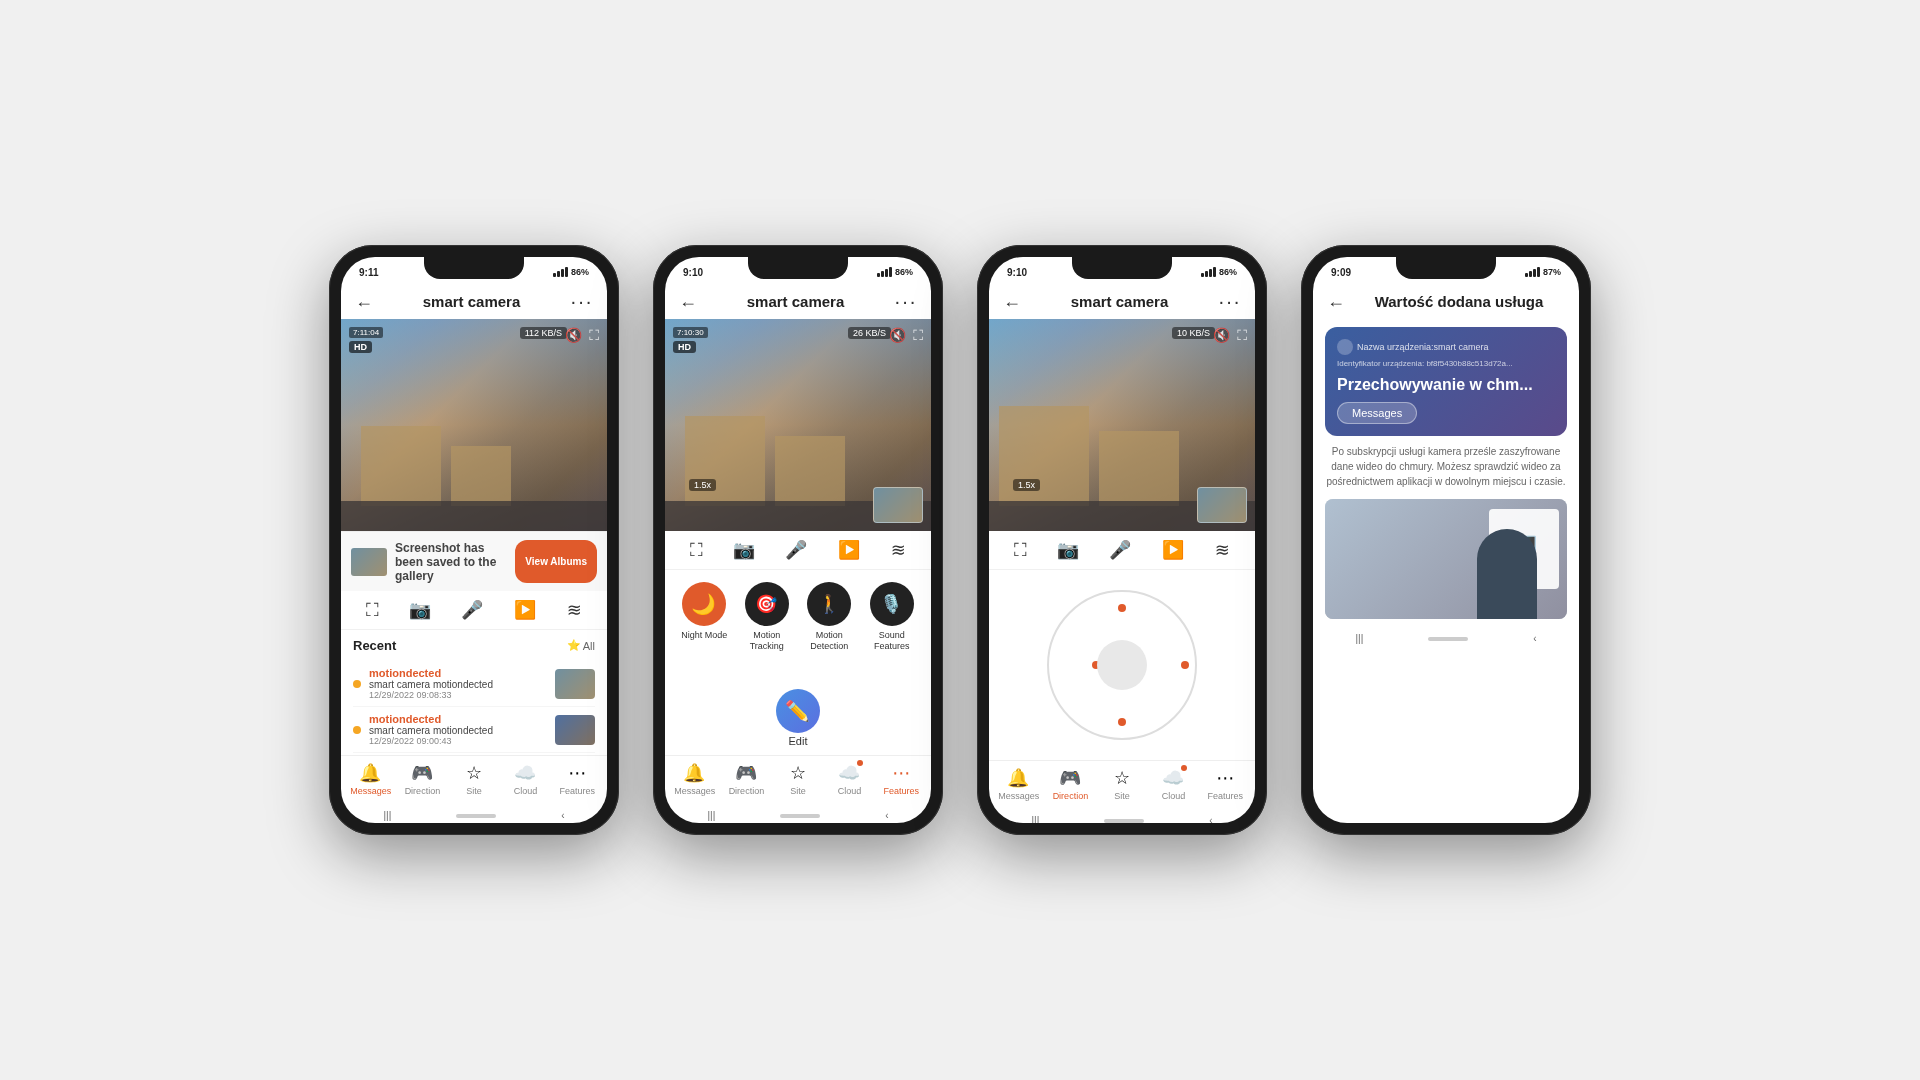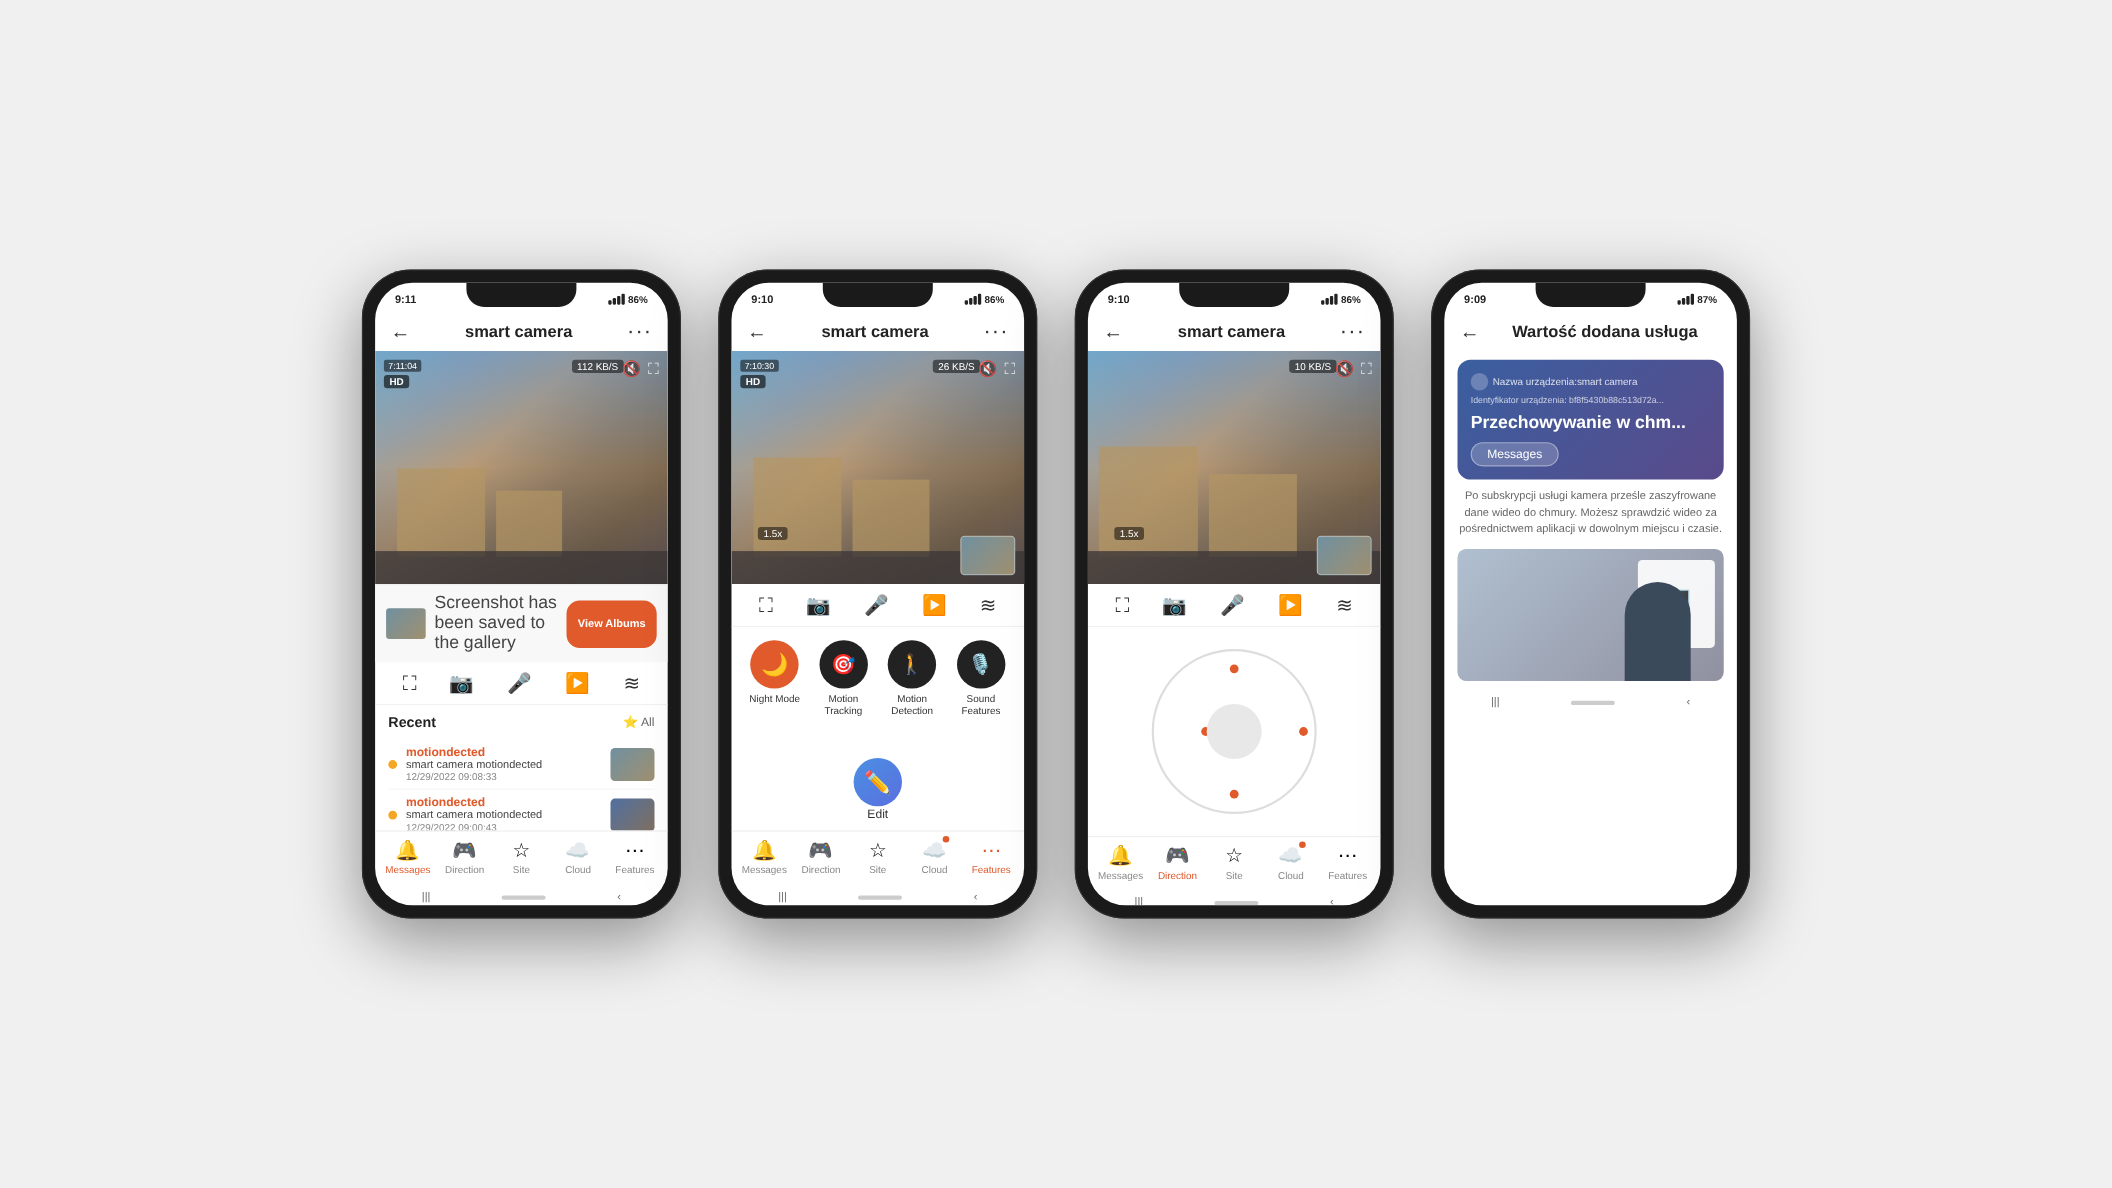--- a/index.html
+++ b/index.html
@@ -200,23 +200,24 @@
       flex-shrink: 0;
     }
     .screenshot-thumb {
       width: 36px;
       height: 28px;
       background: linear-gradient(135deg, #7090a0, #a09070);
       border-radius: 3px;
       flex-shrink: 0;
     }
     .screenshot-text {
-      font-size: 16px;
+      font-size: 12px;
       color: #444;
       flex: 1;
+      font-weight: bold;
     }
     .view-albums-btn {
       background: #e05a2b;
       color: #fff;
       border: none;
       border-radius: 12px;
       padding: 16px 10px;
       font-size: 10px;
       font-weight: 600;
       cursor: pointer;

